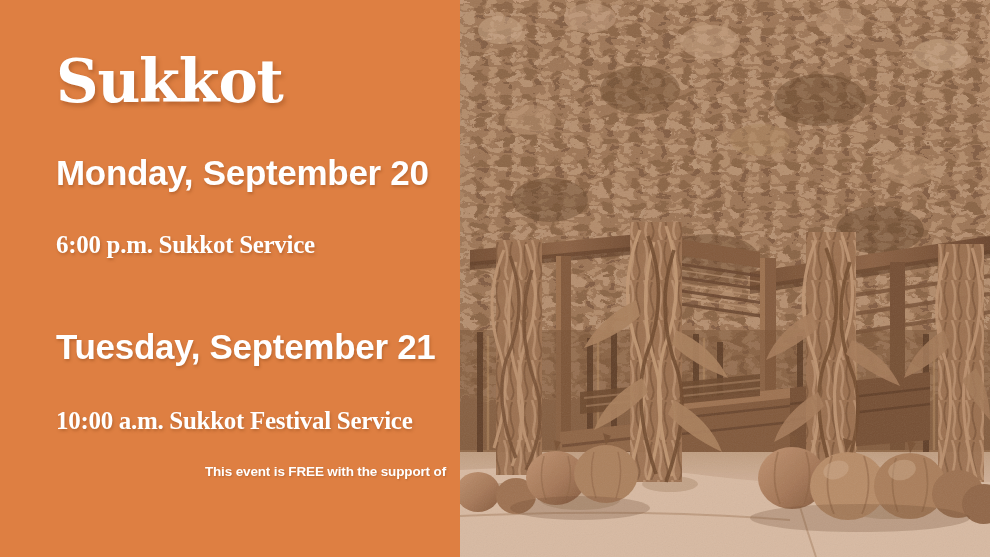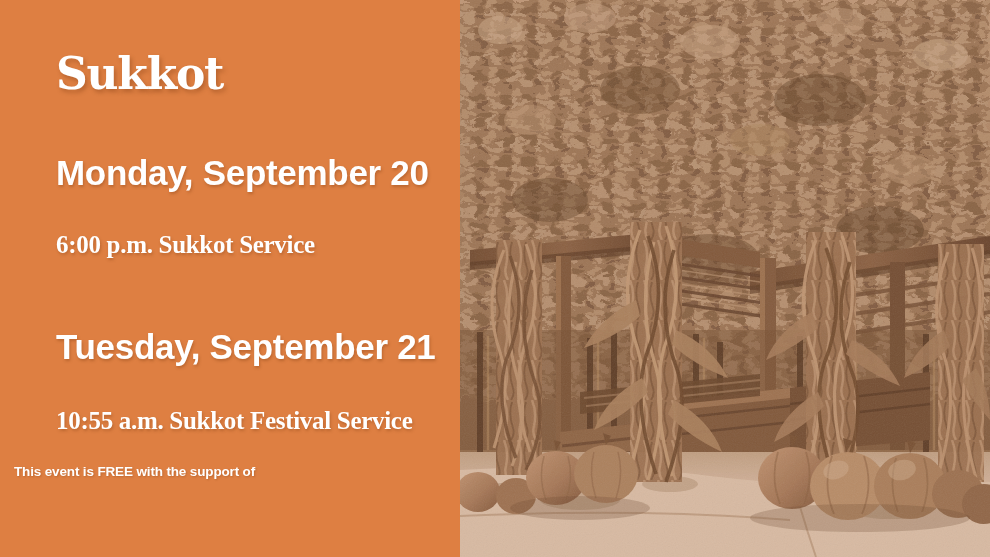--- a/index.html
+++ b/index.html
@@ -33,21 +33,21 @@
 
   #title-block {
     position: absolute;
     left: 56px;
     top: 52px;
   }
 
   #event-title {
     font-family: "DejaVu Serif", "Liberation Serif", serif;
     font-weight: bold;
-    font-size: 44px;
+    font-size: 59px;
     line-height: 1.02;
     color: #FFFFFF;
     letter-spacing: -1.2px;
     text-shadow: 2px 3px 4px rgba(120, 55, 15, 0.38);
     white-space: nowrap;
   }
 
   #schedule {
     position: absolute;
     left: 56px;
@@ -84,21 +84,21 @@
   #monday-detail { margin-top: 36px; }
   #group-tuesday { margin-top: 65px; }
   #tuesday-detail { margin-top: 38px; }
 
   #support-note {
     position: absolute;
     left: 0;
     right: 0;
     top: 462px;
     padding: 0 14px;
-    text-align: left;
+    text-align: right;
     font-family: "Liberation Sans", sans-serif;
     font-weight: bold;
     font-size: 13.5px;
     line-height: 1.42;
     color: #FFFFFF;
     letter-spacing: -0.15px;
     text-shadow: 1px 1px 2px rgba(120, 55, 15, 0.30);
   }
 
   #support-note .note-line { display: block; white-space: nowrap; }
@@ -131,21 +131,21 @@
       <div class="sched-group" id="group-monday">
         <div class="sched-date">Monday, September 20</div>
         <div class="sched-detail" id="monday-detail">
           <span class="detail-line">6:00 p.m. Sukkot Service</span>
         </div>
       </div>
 
       <div class="sched-group" id="group-tuesday">
         <div class="sched-date">Tuesday, September 21</div>
         <div class="sched-detail" id="tuesday-detail">
-          <span class="detail-line">10:55 a.m. Sukkot Festival Service</span>
+          <span class="detail-line">10:00 a.m. Sukkot Festival Service</span>
         </div>
       </div>
 
     </div>
 
     <div id="support-note">
       <span class="note-line">This event is FREE with the support of</span>
     </div>
 
   </div>

